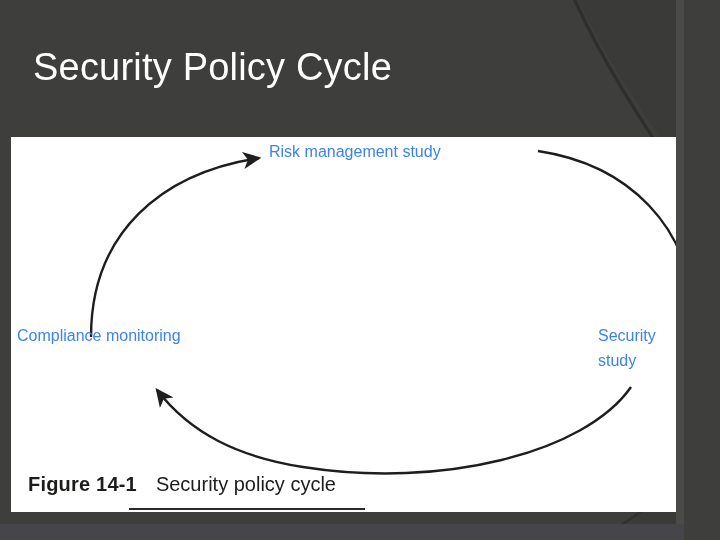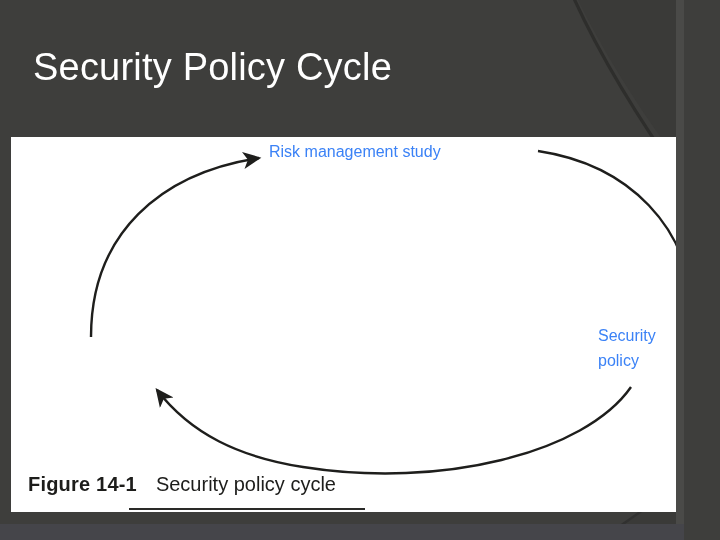--- a/index.html
+++ b/index.html
@@ -152,26 +152,26 @@
       <path d="M 80 200 C 80 96, 150 36, 248 21" fill="none" stroke="#1e1e1c" stroke-width="2.4" marker-end="url(#ah)"></path>
 
       <path d="M 527 14 C 620 28, 678 92, 681 172" fill="none" stroke="#1e1e1c" stroke-width="2.4" marker-end="url(#ah)"></path>
 
       <path d="M 620 250 C 574 316, 430 352, 292 330 C 228 320, 180 297, 146 253" fill="none" stroke="#1e1e1c" stroke-width="2.4" marker-end="url(#ah)"></path>
     </svg>
 
     <div class="dgm-label" id="label-risk">Risk management study</div>
 
     <div class="dgm-label" id="label-compliance">
-      <br>
+      <span>Compliance monitoring</span><br>
     </div>
 
     <div class="dgm-label" id="label-security">
       <span>Security</span><br>
-      <span>policy</span>
+      <span>study</span>
     </div>
 
     <div id="figure-caption">
       <span id="caption-number">Figure 14-1</span><span id="caption-text">Security policy cycle</span>
     </div>
 
     <div id="caption-rule"></div>
   </div>
 
   <div id="right-edge-strip"></div>

